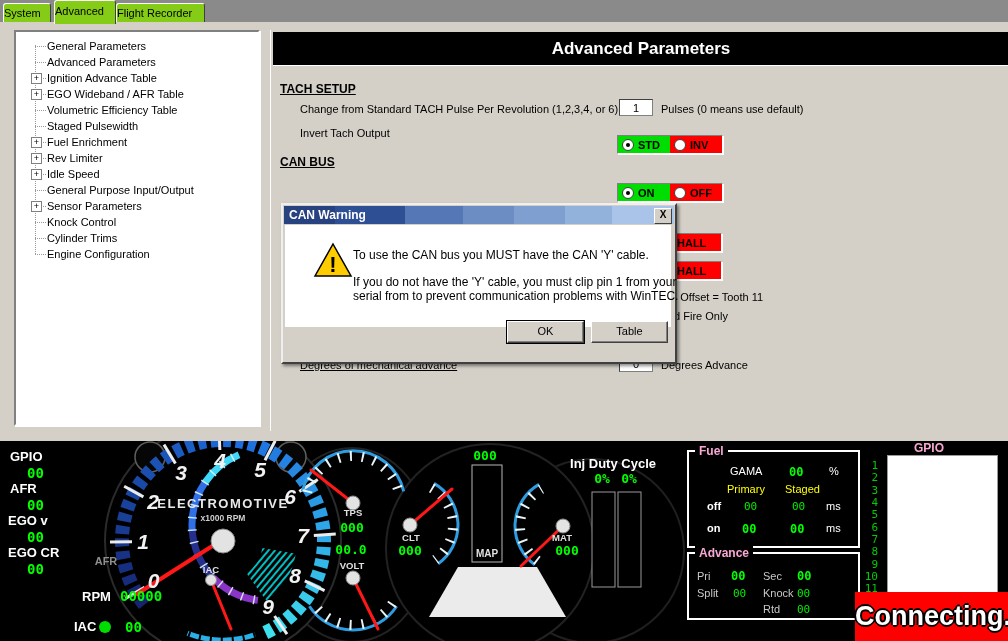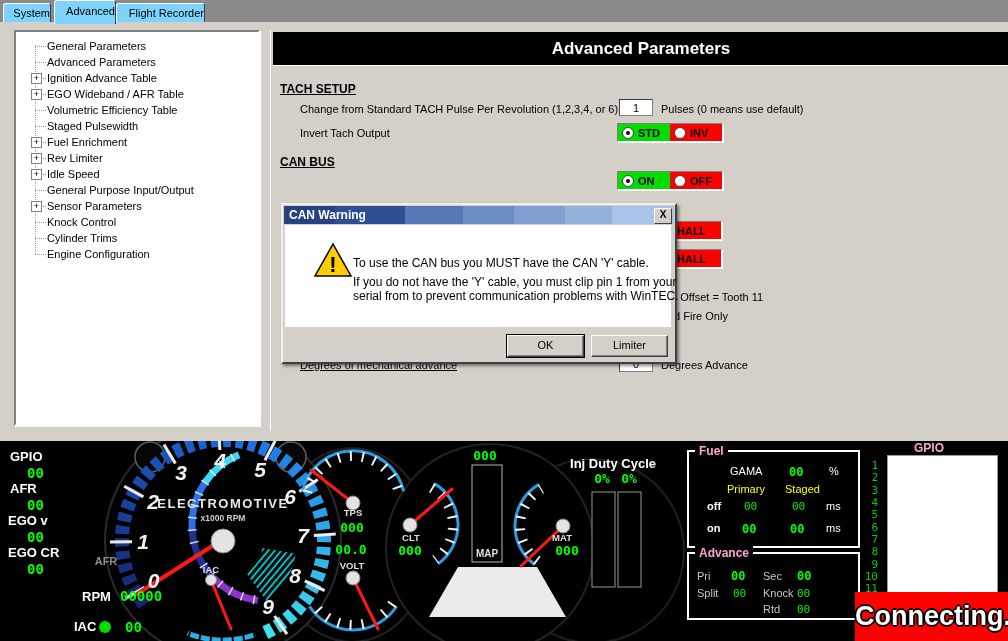--- a/index.html
+++ b/index.html
@@ -1,22 +1,22 @@
 <!DOCTYPE html>
 <html><head>
 <meta charset="utf-8">
 <style>
   html,body{margin:0;padding:0;}
   body{width:1008px;height:641px;overflow:hidden;background:#d4d0c8;
        font-family:"Liberation Sans",sans-serif;position:relative;}
   
   #tabstrip{position:absolute;left:0;top:0;width:1008px;height:22px;background:#8a8a8a;}
-  .tab{position:absolute;background:#7dd3fc;border:1px solid #404040;border-bottom:none;
+  .tab{position:absolute;background:#84cc16;border:1px solid #404040;border-bottom:none;
        border-top-color:#fff;border-left-color:#fff;border-radius:3px 3px 0 0;
-       font-size:11px;color:#000;text-align:right;}
+       font-size:11px;color:#000;text-align:left;}
   .tab.inactive{top:3px;height:18px;line-height:18px;}
   .tab.active{top:0;height:23px;line-height:20px;z-index:3;}
   
   #treepanel{position:absolute;left:14px;top:30px;width:242px;height:392px;background:#fff;
      border:2px solid;border-color:#808080 #fff #fff #808080;box-shadow:1px 1px 0 #fff;}
   #treevline{position:absolute;left:19px;top:13px;height:209px;border-left:1px dotted #999;}
   .ti{position:absolute;left:0;width:100%;height:16px;font-size:11px;color:#000;}
   .ti .hline{position:absolute;left:19px;top:7px;width:11px;border-top:1px dotted #999;}
   .ti .pm{position:absolute;left:15px;top:2px;width:9px;height:9px;background:#fff;
           border:1px solid #808080;font:9px/8px "Liberation Sans",sans-serif;text-align:center;color:#000;}
@@ -25,41 +25,41 @@
   #mainpanel{position:absolute;left:270px;top:30px;width:738px;height:401px;
      border-left:1px solid #fff;}
   #phead{position:absolute;left:2px;top:2px;width:736px;height:33px;background:#000;
      color:#fff;font-weight:bold;font-size:17px;text-align:center;line-height:33px;
      border-bottom:1px solid #fff;}
   .sech{position:absolute;font-size:12px;font-weight:bold;text-decoration:underline;color:#000;}
   .plabel{position:absolute;font-size:11px;color:#000;white-space:nowrap;}
   .pinput{position:absolute;width:32px;height:15px;background:#fff;border:1px solid #808080;
      border-top-color:#404040;border-left-color:#404040;font-size:11px;text-align:center;padding:0;}
   .radiopair{position:absolute;display:flex;border:1px solid;border-color:#808080 #fff #fff #808080;
-     box-shadow:1px 1px 0 #fff;}
+     box-shadow:1px 1px 0 #fff;margin-top:12px;}
   .ropt{width:52px;height:17px;display:flex;align-items:center;font:bold 11px "Liberation Sans",sans-serif;color:#000;}
   .ropt.g{background:#00dd00;}
   .ropt.r{background:#ff0000;}
   .rb{width:10px;height:10px;border-radius:50%;background:#fff;border:1px solid #404040;
       margin:0 4px 0 4px;position:relative;flex:none;}
   .rb .dot{position:absolute;left:3px;top:3px;width:4px;height:4px;border-radius:50%;background:#000;}
   
   #dialog{position:absolute;left:281px;top:203px;width:392px;height:157px;background:#d4d0c8;
      border:2px solid;border-color:#efefef #404040 #404040 #efefef;z-index:20;
      box-shadow:2px 2px 3px rgba(0,0,0,.45);}
   #dtitle{position:absolute;left:1px;top:1px;right:1px;height:18px;
      background:linear-gradient(to right,#27427f 0 13%,#2f4f94 13% 31%,#5577b5 31% 46%,
         #6c8cc4 46% 59%,#7f9fd0 59% 72%,#92b2dc 72% 84%,#a9c4e8 84% 100%);
      color:#fff;font-weight:bold;font-size:12px;line-height:18px;padding-left:5px;box-sizing:border-box;}
   #dclose{position:absolute;right:3px;top:3px;width:16px;height:14px;background:#d4d0c8;
      border:1px solid;border-color:#fff #404040 #404040 #fff;font:bold 10px/12px "Liberation Sans",sans-serif;
      text-align:center;color:#000;}
   #dbody{position:absolute;left:2px;top:20px;width:386px;height:102px;background:#fff;}
   .dline{position:absolute;left:68px;font-size:12px;color:#000;white-space:nowrap;}
-  .dbtn{position:absolute;top:130px;width:75px;height:20px;background:#d4d0c8;
+  .dbtn{position:absolute;top:116px;width:75px;height:20px;background:#d4d0c8;
      border:1px solid;border-color:#fff #404040 #404040 #fff;box-shadow:inset -1px -1px 0 #808080;
      font-size:11px;text-align:center;line-height:18px;color:#000;}
   .dbtn.def{outline:1px solid #000;}
   
   #dash{position:absolute;left:0;top:441px;width:1008px;height:200px;background:#000;overflow:hidden;}
   .dlabel{position:absolute;color:#fff;font:bold 13px "Liberation Sans",sans-serif;white-space:nowrap;}
   .dval{position:absolute;color:#00ff00;font:bold 14px "DejaVu Sans Mono",monospace;white-space:nowrap;}
   .gbox{position:absolute;border:2px solid #fff;}
   .gtitle{position:absolute;background:#000;color:#f9a8d4;font:bold 12px "Liberation Sans",sans-serif;padding:0 4px;}
   .fw{position:absolute;color:#fff;font:11px "Liberation Sans",sans-serif;}
@@ -212,26 +212,26 @@
 <div class="plabel" style="left:661px;top:359px;">Degrees Advance</div>
 
 <div id="dialog">
   <div id="dtitle"><span>CAN Warning</span></div>
   <div id="dclose">X</div>
   <div id="dbody">
     <svg width="40" height="38" style="position:absolute;left:28px;top:17px;">
       <polygon points="20,2 38,34 2,34" fill="#ffcc00" stroke="#000" stroke-width="1.5"></polygon>
       <text x="20" y="30" text-anchor="middle" font-size="22" font-weight="bold" fill="#000">!</text>
     </svg>
-    <div class="dline" style="top:23px;margin-top:8px;">To use the CAN bus you MUST have the CAN 'Y' cable.</div>
+    <div class="dline" style="top:23px;">To use the CAN bus you MUST have the CAN 'Y' cable.</div>
     <div class="dline" style="top:50px;">If you do not have the 'Y' cable, you must clip pin 1 from your</div>
     <div class="dline" style="top:64px;">serial from to prevent communication problems with WinTEC.</div>
   </div>
   <div class="dbtn def" style="left:224px;">OK</div>
-  <div class="dbtn" style="left:308px;">Limiter</div>
+  <div class="dbtn" style="left:308px;">Table</div>
 </div>
 
 <div id="dash">
 
   <svg id="gauge-svg" width="860" height="200" style="position:absolute;left:0;top:0;">
     <defs>
       <pattern id="hatch" width="5" height="5" patternUnits="userSpaceOnUse" patternTransform="rotate(40)">
         <line x1="1" y1="0" x2="1" y2="5" stroke="#00c8cc" stroke-width="2"></line>
       </pattern>
     </defs>

